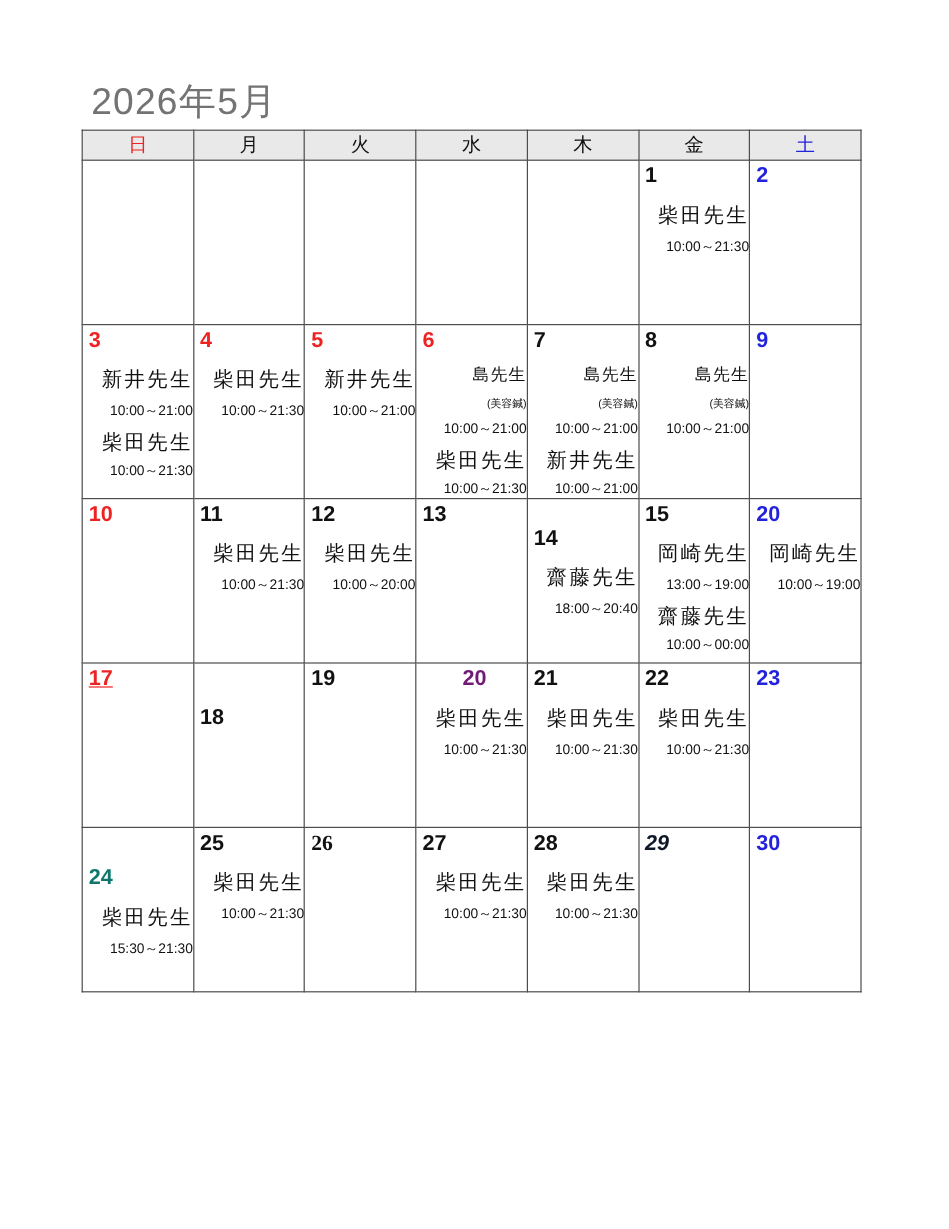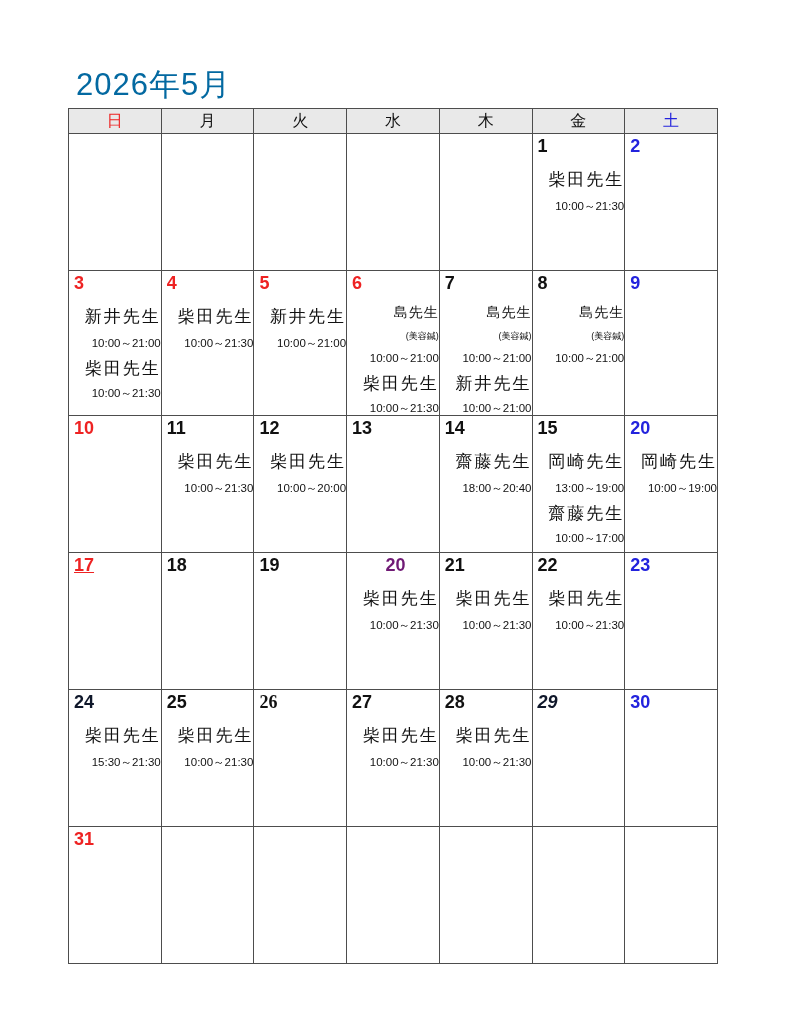--- a/index.html
+++ b/index.html
@@ -3,21 +3,21 @@
 <meta charset="utf-8">
 <style>
   * { margin:0; padding:0; box-sizing:border-box; }
   html, body { background:#ffffff; }
   body {
     width:791px; height:1024px; position:relative; overflow:hidden;
     font-family:"Liberation Sans","DejaVu Sans",sans-serif; color:#111;
   }
   .page-title {
     position:absolute; left:76px; top:64px;
-    font-size:31px; font-weight:500; letter-spacing:1px; color:#0369a1;
+    font-size:31px; font-weight:500; letter-spacing:1px; color:#737373;
   }
   table.calendar {
     position:absolute; left:68px; top:108px; width:650px;
     border-collapse:collapse; table-layout:fixed;
   }
   .calendar th, .calendar td { border:1px solid var(--border,#4d4d4d); }
   .calendar th {
     height:25px; background:var(--header-bg,#e9e9e9);
     font-size:16px; font-weight:400; text-align:center; vertical-align:middle;
   }
@@ -146,51 +146,51 @@
             <span class="day-number" style="color: rgb(17, 17, 17);">12</span>
             <div class="entry">
               <div class="entry-name">柴田先生</div>
               <div class="entry-time">10:00～20:00</div>
             </div>
           </td>
           <td>
             <span class="day-number" style="color: rgb(17, 17, 17);">13</span>
           </td>
           <td>
-            <span class="day-number" style="color: rgb(17, 17, 17);">14</span>
+            <span class="day-number" style="color: rgb(17, 17, 17); margin-top: 20px;">14</span>
             <div class="entry">
               <div class="entry-name">齋藤先生</div>
               <div class="entry-time">18:00～20:40</div>
             </div>
           </td>
           <td>
             <span class="day-number" style="color: rgb(17, 17, 17);">15</span>
             <div class="entry">
               <div class="entry-name">岡崎先生</div>
               <div class="entry-time">13:00～19:00</div>
             </div>
             <div class="entry">
               <div class="entry-name">齋藤先生</div>
-              <div class="entry-time">10:00～17:00</div>
+              <div class="entry-time">10:00～00:00</div>
             </div>
           </td>
           <td>
             <span class="day-number" style="color: rgb(35, 35, 221);">20</span>
             <div class="entry">
               <div class="entry-name">岡崎先生</div>
               <div class="entry-time">10:00～19:00</div>
             </div>
           </td>
         </tr>
         <tr>
           <td>
             <span class="day-number" style="color: rgb(238, 34, 34); text-decoration: underline;">17</span>
           </td>
           <td>
-            <span class="day-number" style="color: rgb(17, 17, 17);">18</span>
+            <span class="day-number" style="color: rgb(17, 17, 17); margin-top: 32px;">18</span>
           </td>
           <td>
             <span class="day-number" style="color: rgb(17, 17, 17);">19</span>
           </td>
           <td>
             <span class="day-number" style="color: #701a75; text-align: center;">20</span>
             <div class="entry">
               <div class="entry-name">柴田先生</div>
               <div class="entry-time">10:00～21:30</div>
             </div>
@@ -208,21 +208,21 @@
               <div class="entry-name">柴田先生</div>
               <div class="entry-time">10:00～21:30</div>
             </div>
           </td>
           <td>
             <span class="day-number" style="color: rgb(35, 35, 221);">23</span>
           </td>
         </tr>
         <tr>
           <td>
-            <span class="day-number" style="color: #0f172a;">24</span>
+            <span class="day-number" style="color: #0f766e; margin-top: 29px;">24</span>
             <div class="entry">
               <div class="entry-name">柴田先生</div>
               <div class="entry-time">15:30～21:30</div>
             </div>
           </td>
           <td>
             <span class="day-number" style="color: rgb(17, 17, 17);">25</span>
             <div class="entry">
               <div class="entry-name">柴田先生</div>
               <div class="entry-time">10:00～21:30</div>
@@ -244,27 +244,16 @@
               <div class="entry-name">柴田先生</div>
               <div class="entry-time">10:00～21:30</div>
             </div>
           </td>
           <td>
             <span class="day-number" style="color: #0f172a; font-style: italic;">29</span>
           </td>
           <td>
             <span class="day-number" style="color: rgb(35, 35, 221);">30</span>
           </td>
-        </tr>
-        <tr>
-          <td>
-            <span class="day-number" style="color: rgb(238, 34, 34);">31</span>
-          </td>
-          <td></td>
-          <td></td>
-          <td></td>
-          <td></td>
-          <td></td>
-          <td></td>
         </tr>
       </tbody>
   </table>
 </div>
 
 </body></html>

